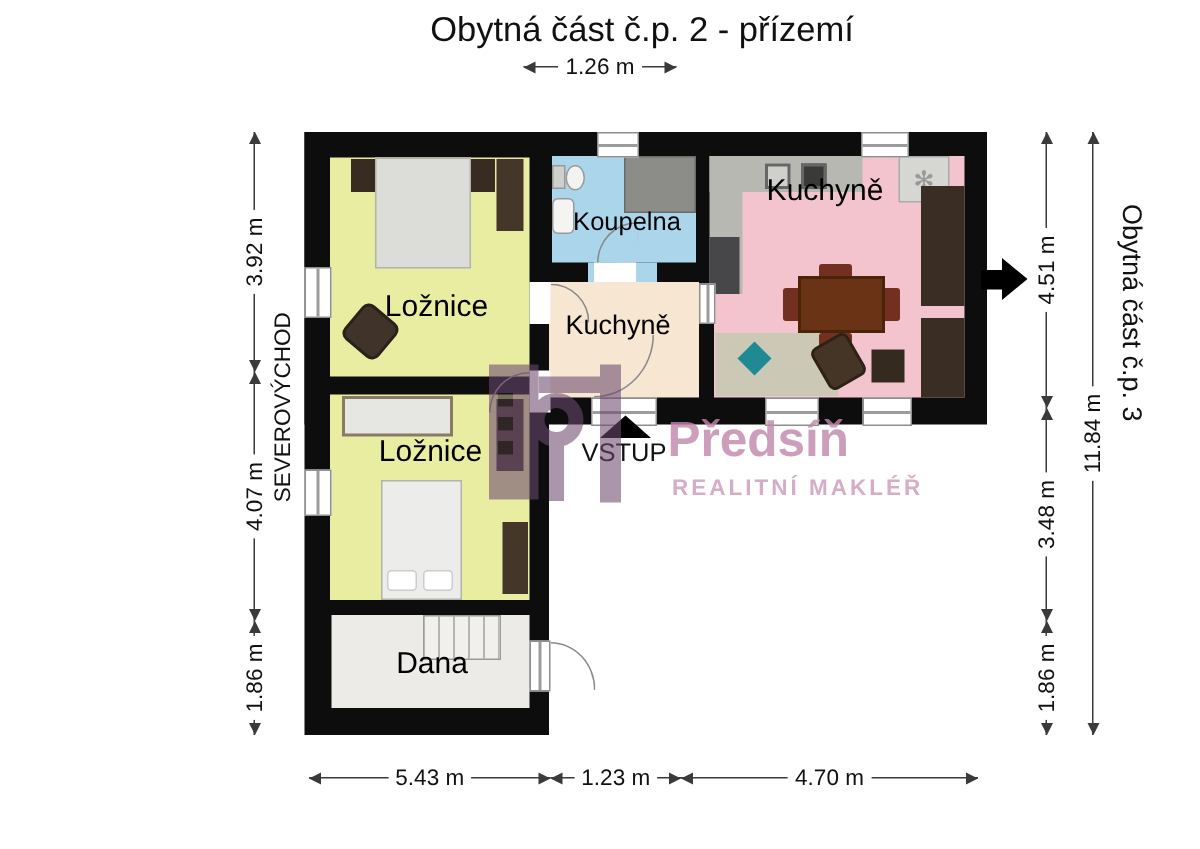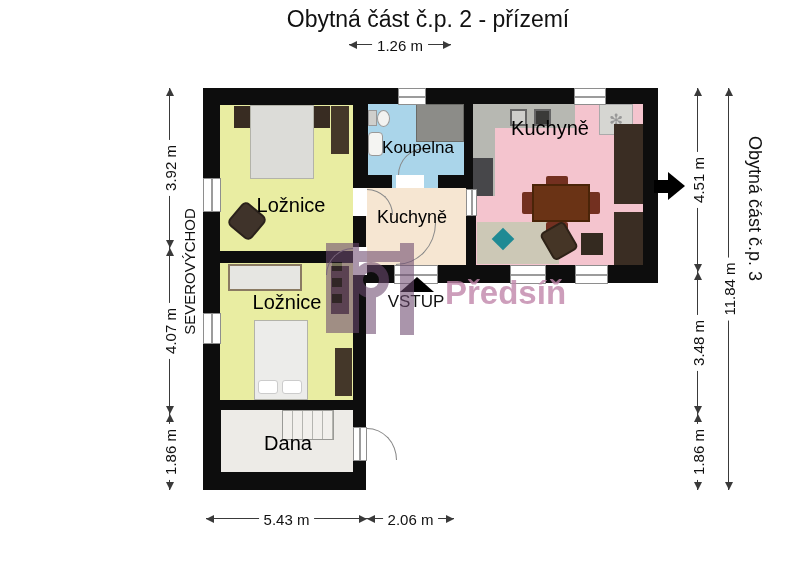--- a/index.html
+++ b/index.html
@@ -71,21 +71,25 @@
       <span class="lbl">11.84 m</span>
     </div>
   <div class="abs" style="left:581px;top:198px;width:250px;text-align:center;font-size:18px;transform:rotate(90deg);">Obytná část č.p. 3</div>
 
   <div class="dim" style="left:158px;top:510px;width:161px;">
     <div class="line"></div>
       <span class="lbl">5.43 m</span>
     </div>
   <div class="dim" style="left:319px;top:510px;width:87px;">
     <div class="line"></div>
-      <span class="lbl">2.06 m</span>
+      <span class="lbl">1.23 m</span>
+    </div>
+  <div class="dim" style="left:406px;top:510px;width:198px;">
+    <div class="line"></div>
+      <span class="lbl">4.70 m</span>
     </div>
 
   <div class="wall" style="left:155px;top:88px;width:455px;height:195px;"></div>
   <div class="wall" style="left:155px;top:88px;width:163px;height:402px;"></div>
 
   <div class="room" style="left:172px;top:105px;width:133px;height:146px;background:#e9eda2;"></div>
   <div class="room" style="left:172px;top:263px;width:133px;height:137px;background:#e9eda2;"></div>
   <div class="room" style="left:173px;top:410px;width:132px;height:62px;background:#edebe7;"></div>
   <div class="room" style="left:318px;top:188px;width:100px;height:77px;background:#f6e6d2;"></div>
   <div class="room" style="left:320px;top:104px;width:96px;height:71px;background:#aad5ea;"></div>
@@ -169,14 +173,15 @@
     <div class="abs" style="left:284px;top:262px;width:10px;height:9px;background:#241a24;"></div>
     <div class="abs" style="left:284px;top:278px;width:10px;height:9px;background:#241a24;"></div>
     <div class="abs" style="left:284px;top:294px;width:10px;height:9px;background:#241a24;"></div>
     <div class="abs" style="left:311px;top:251px;width:41px;height:11px;background:#6d4a70;"></div>
     <div class="abs" style="left:305px;top:262px;width:36px;height:36px;border:10px solid #6d4a70;border-radius:50%;box-sizing:border-box;"></div>
     <div class="abs" style="left:318px;top:296px;width:10px;height:38px;background:#6d4a70;"></div>
     <div class="abs" style="left:352px;top:243px;width:14px;height:92px;background:#6d4a70;"></div>
   </div>
 
   <div class="abs" style="left:397px;top:274px;font-size:33px;font-weight:bold;color:#c187ab;opacity:0.8;">Předsíň</div>
+  <div class="abs" style="left:400px;top:317px;font-size:15px;font-weight:bold;letter-spacing:2px;color:#cf9fbd;opacity:0.85;">REALITNÍ MAKLÉŘ</div>
 
 </div>
 
 </body></html>

